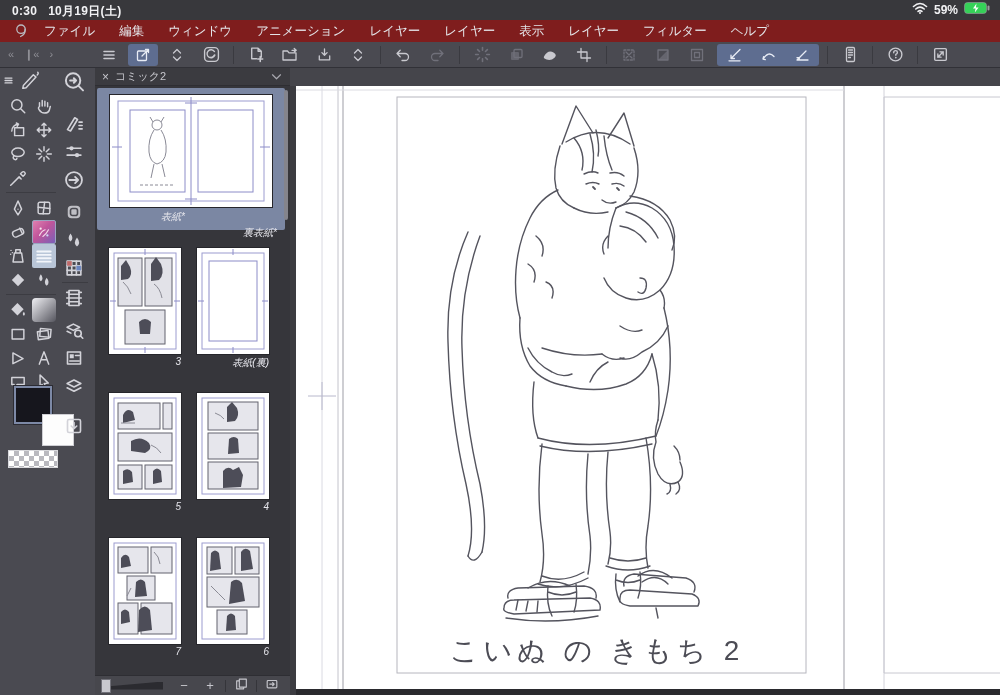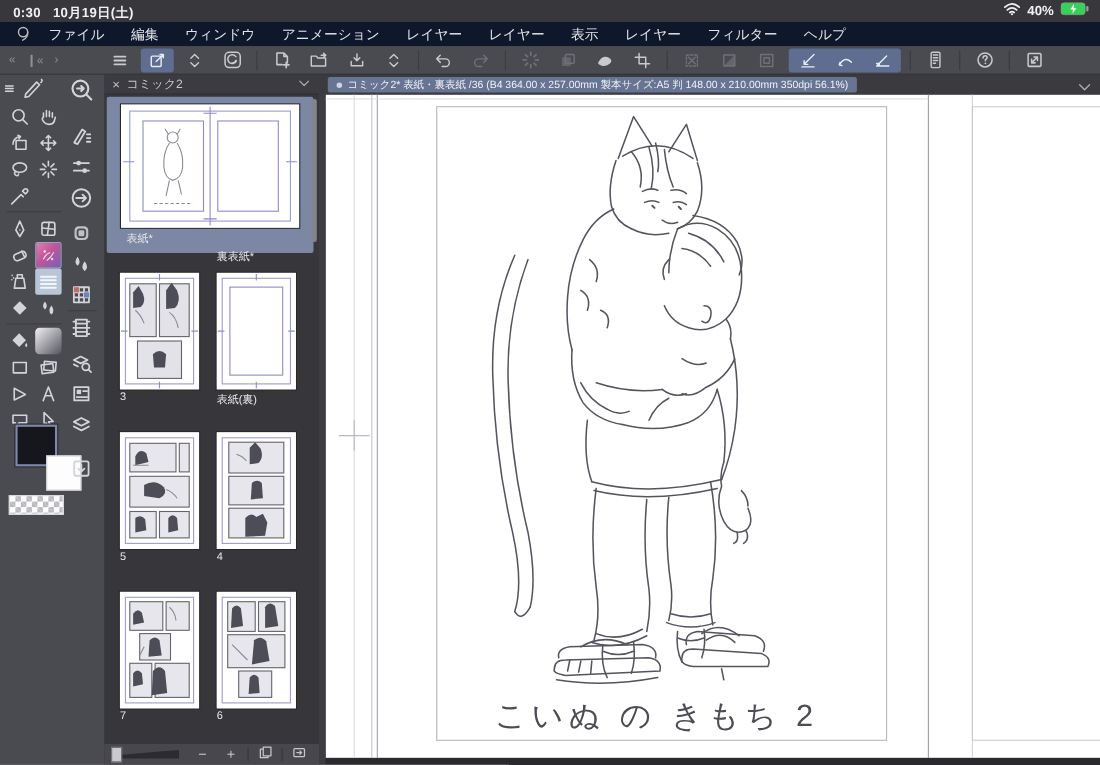--- a/index.html
+++ b/index.html
@@ -5,21 +5,21 @@
   html,body{margin:0;padding:0;width:1000px;height:695px;overflow:hidden;
     font-family:"Liberation Sans",sans-serif;background:#3a3a3f;}
   *{box-sizing:border-box;}
   #app{position:relative;width:1000px;height:695px;background:#45454b;}
 
   
   #status-bar{position:absolute;left:0;top:0;width:1000px;height:20px;background:#38383c;
     color:#f2f2f4;font-size:12px;font-weight:bold;text-decoration:underline;}
   #status-left{position:absolute;left:12px;top:3px;letter-spacing:.3px;}
   #status-right{position:absolute;right:10px;top:2px;display:flex;align-items:center;gap:6px;}
-  #menu-bar{position:absolute;left:0;top:20px;width:1000px;height:22px;background:#0f172a;
+  #menu-bar{position:absolute;left:0;top:20px;width:1000px;height:22px;background:#7f1d1d;
     color:#e4e4e8;font-size:12.5px;display:flex;align-items:center;}
   #menu-bar .menu-item{padding:0 12px;cursor:default;}
   #csp-logo{margin-left:10px;width:22px;display:flex;justify-content:center;}
   #toolbar{position:absolute;left:0;top:42px;width:1000px;height:26px;background:#4a4a51;
     display:flex;align-items:center;color:#c9c9cf;border-bottom:1px solid #313137;}
   .tgroup{display:flex;align-items:center;height:26px;}
   .tbtn{width:30px;height:22px;display:flex;align-items:center;justify-content:center;border-radius:3px;margin:0 2px;}
   .tbtn.hl{background:#5e6d90;color:#e8ecf5;}
   .tbtn.dis{color:#70707a;}
   .tsep{width:1px;height:18px;background:#3a3a40;margin:0 5px;}
@@ -44,21 +44,21 @@
     background-size:10px 10px;background-position:0 0,5px 5px;}
 
   
   #page-panel{position:absolute;left:95px;top:68px;width:195px;height:627px;background:#37373c;}
   #panel-tabbar{position:absolute;left:0;top:0;width:195px;height:18px;background:#3b3b40;
     color:#c6c6cc;font-size:11px;display:flex;align-items:center;border-bottom:1px solid #2e2e33;}
   #panel-list{position:absolute;left:0;top:18px;width:195px;height:589px;background:#36363b;overflow:hidden;}
   .prow{position:absolute;left:2px;width:188px;}
   #row-cover{background:#7b87a3;border-radius:2px;}
   .thumb{position:relative;background:#fff;box-shadow:0 0 0 1px #26262b;}
-  .plabel{position:absolute;font-size:10px;color:#e6e6ec;text-align:left;}
+  .plabel{position:absolute;font-size:10px;color:#e6e6ec;text-align:right;font-style:italic;}
   #panel-scrollbar{position:absolute;right:2px;top:22px;width:4px;height:130px;background:#84848c;border-radius:2px;}
   #panel-bottombar{position:absolute;left:0;bottom:0;width:195px;height:20px;background:#47474d;
     display:flex;align-items:center;color:#c6c6cc;border-top:1px solid #2e2e33;}
   .pbtn{width:26px;text-align:center;font-size:13px;}
   .psep{width:1px;height:12px;background:#35353a;margin:0 2px;}
   #size-slider{position:relative;width:62px;height:14px;margin-left:6px;}
   #slider-track{position:absolute;left:0;top:3px;width:62px;height:8px;background:#2b2b30;
     clip-path:polygon(0 70%,100% 0,100% 100%,0 100%);}
   #slider-handle{position:absolute;left:0;top:0;width:10px;height:14px;background:#c9c9cf;border:1px solid #707078;}
 
@@ -83,21 +83,21 @@
       <span>0:30</span>&nbsp;&nbsp;
       <span>10月19日(土)</span>
     </div>
     <div id="status-right">
       <span class="ic">
         <svg width="16" height="12" viewBox="0 0 16 12">
             <path d="M1.5,4.5 Q8,-1.5 14.5,4.5 M3.8,7 Q8,3.3 12.2,7 M6.1,9.4 Q8,7.8 9.9,9.4" stroke-width="1.6"></path>
             <circle cx="8" cy="11" r="1" fill="currentColor" stroke="none"></circle>
           </svg>
       </span>
-      <span>40%</span>
+      <span>59%</span>
       <span>
         <svg width="26" height="12" viewBox="0 0 26 12">
             <rect x="0.5" y="0.5" width="22" height="11" rx="3" fill="#35d158" stroke="#9a9a9e" stroke-width="0.6"></rect>
             <rect x="23.5" y="3.5" width="2" height="5" rx="1" fill="#9a9a9e"></rect>
             <path d="M12.5,1.5 L9,6.6 h2.6 L10.8,10.5 L14.6,5.4 h-2.7 Z" fill="#ffffff"></path>
           </svg>
       </span>
     </div>
   </div>
 
@@ -659,31 +659,20 @@
             <rect x="5.5" y="2.5" width="8" height="9" fill="#47474d"></rect>
           </svg></div>
       <div class="psep"></div>
       <div class="pbtn ic"><svg width="16" height="14" viewBox="0 0 16 16">
             <rect x="2.5" y="4" width="11" height="8.5" rx="1"></rect>
             <path d="M5.5,8.2 h5 M10.5,8.2 l-1.8,-1.8 M10.5,8.2 l-1.8,1.8"></path>
           </svg></div>
     </div>
   </div>
 
-  <div id="doc-bar">
-    <div id="doc-pill">
-      <span id="doc-dot"></span>
-      <span>コミック2* 表紙・裏表紙 /36 (B4 364.00 x 257.00mm 製本サイズ:A5 判 148.00 x 210.00mm 350dpi 56.1%)</span>
-    </div>
-    <span id="doc-chevron" class="ic">
-      <svg width="12" height="9" viewBox="0 0 12 9">
-          <path d="M1.5,2 L6,6.5 L10.5,2"></path>
-        </svg>
-    </span>
-  </div>
 
   <div id="canvas-area">
     <svg width="710" height="609" viewBox="0 0 710 609">
 
       <rect x="6" y="0" width="704" height="603" fill="#ffffff"></rect>
       <rect x="0" y="0" width="6" height="609" fill="#3c3c41"></rect>
       <rect x="6" y="603" width="704" height="6" fill="#2a2a2e"></rect>
 
       <g>
         <line x1="32" y1="0" x2="32" y2="603" stroke="#dadae2" stroke-width="1"></line>

